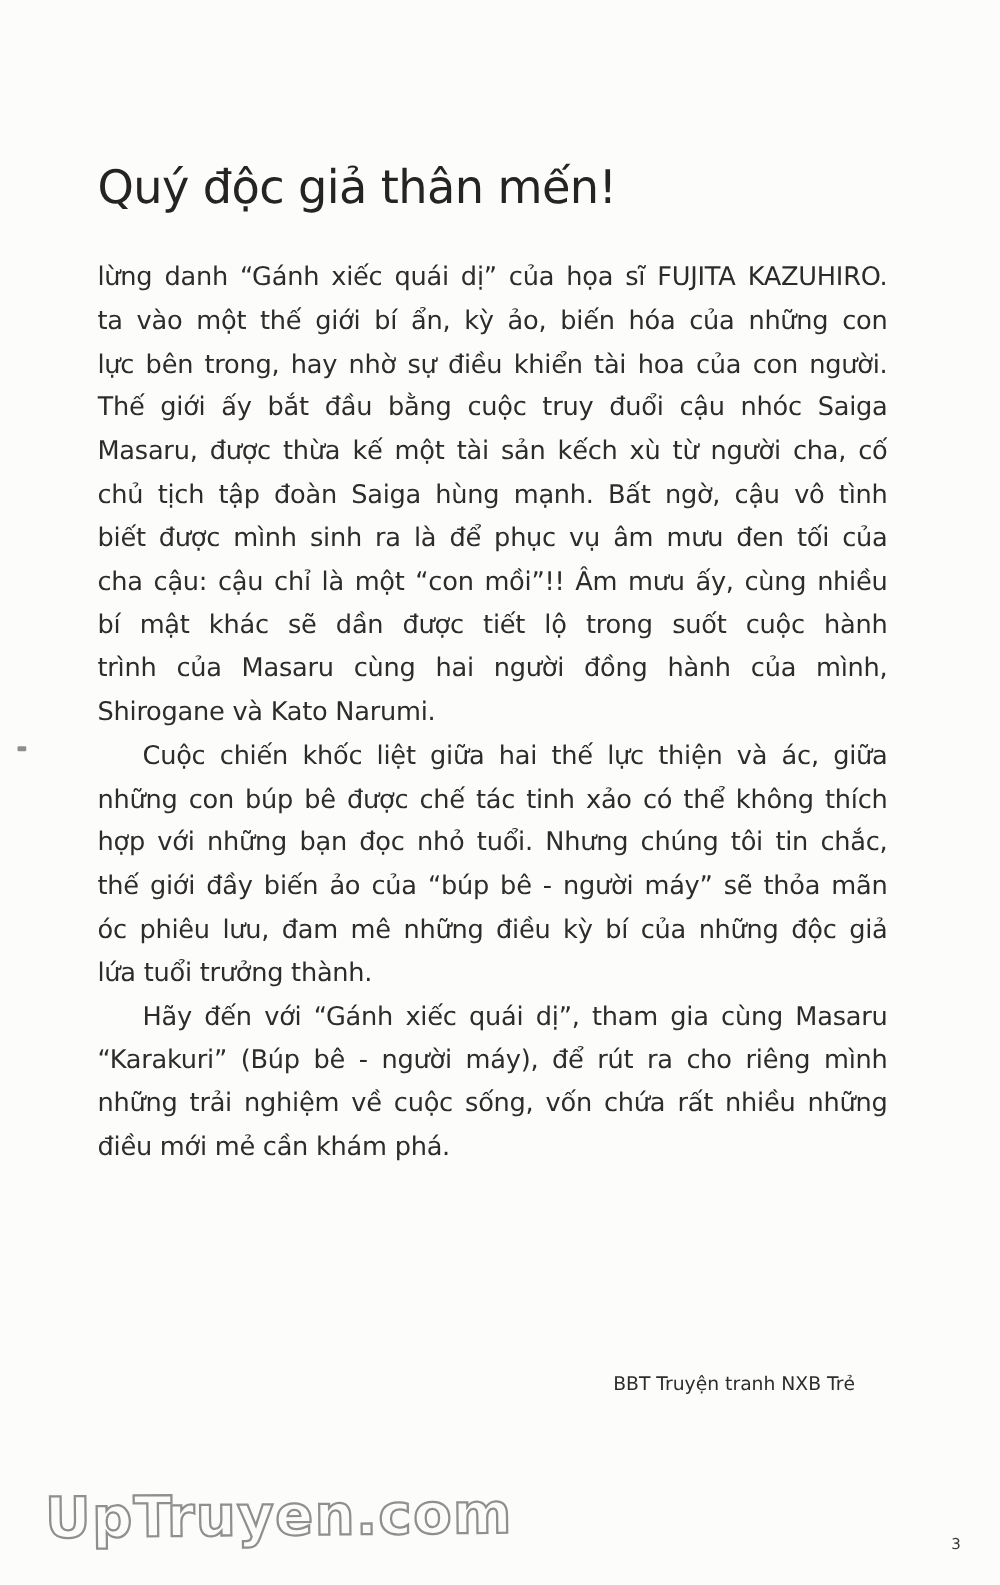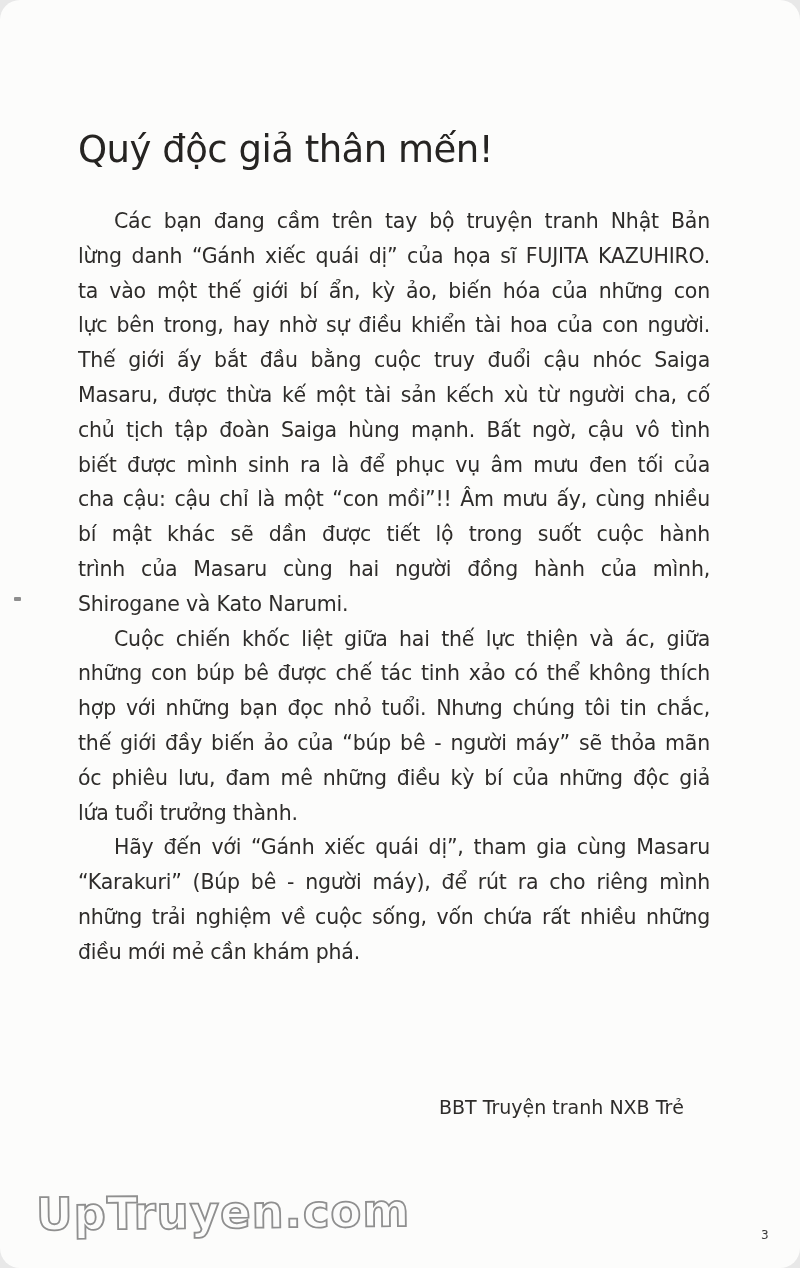--- a/index.html
+++ b/index.html
@@ -9,21 +9,20 @@
   }
   .page {
     position: relative;
     width: 800px;
     height: 1268px;
     margin: 0 auto;
     background: #fcfcfb;
     overflow: hidden;
     font-family: "DejaVu Sans", sans-serif;
     color: #2e2c2a;
-    border-radius: 20px;
   }
   .title {
     position: absolute;
     left: 78px;
     top: 128px;
     margin: 0;
     font-size: 37px;
     font-weight: 500;
     letter-spacing: -0.5px;
     color: #262422;
@@ -56,21 +55,21 @@
     text-align-last: left;
     white-space: nowrap;
   }
   .signature {
     position: absolute;
     left: 78px;
     top: 1090px;
     width: 632px;
     height: 34.8px;
     line-height: 34.8px;
-    font-size: 19px;
+    font-size: 15px;
     text-align: right;
     padding-right: 26px;
     box-sizing: border-box;
     color: #2e2c2a;
     white-space: nowrap;
   }
   .watermark {
     position: absolute;
     left: 36px;
     top: 1186px;
@@ -103,21 +102,20 @@
 </style>
 </head>
 <body>
 
 <div class="page">
 
   <h1 class="title">Quý độc giả thân mến!</h1>
 
   <div class="body-text" id="letter-body">
       <div class="paragraph">
-        <div class="line indent">Các bạn đang cầm trên tay bộ truyện tranh Nhật Bản</div>
         <div class="line">lừng danh “Gánh xiếc quái dị” của họa sĩ FUJITA KAZUHIRO.</div>
         <div class="line">ta vào một thế giới bí ẩn, kỳ ảo, biến hóa của những con</div>
         <div class="line">lực bên trong, hay nhờ sự điều khiển tài hoa của con người.</div>
         <div class="line">Thế giới ấy bắt đầu bằng cuộc truy đuổi cậu nhóc Saiga</div>
         <div class="line">Masaru, được thừa kế một tài sản kếch xù từ người cha, cố</div>
         <div class="line">chủ tịch tập đoàn Saiga hùng mạnh. Bất ngờ, cậu vô tình</div>
         <div class="line">biết được mình sinh ra là để phục vụ âm mưu đen tối của</div>
         <div class="line">cha cậu: cậu chỉ là một “con mồi”!! Âm mưu ấy, cùng nhiều</div>
         <div class="line">bí mật khác sẽ dần được tiết lộ trong suốt cuộc hành</div>
         <div class="line">trình của Masaru cùng hai người đồng hành của mình,</div>

